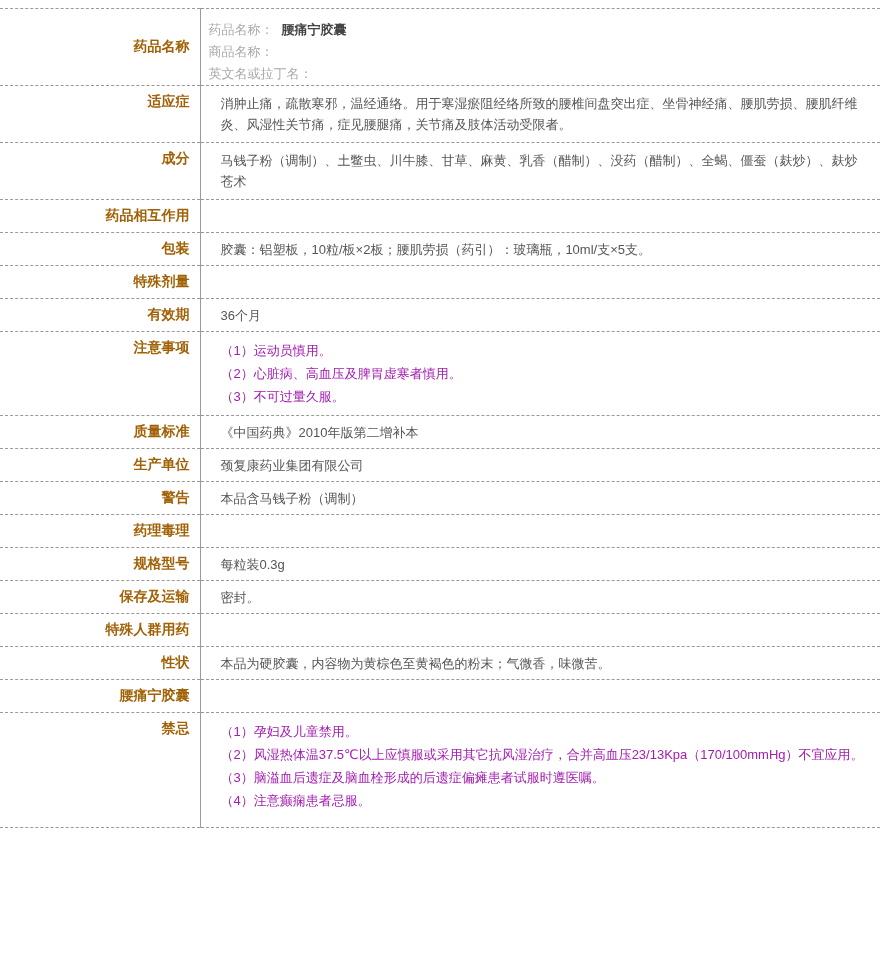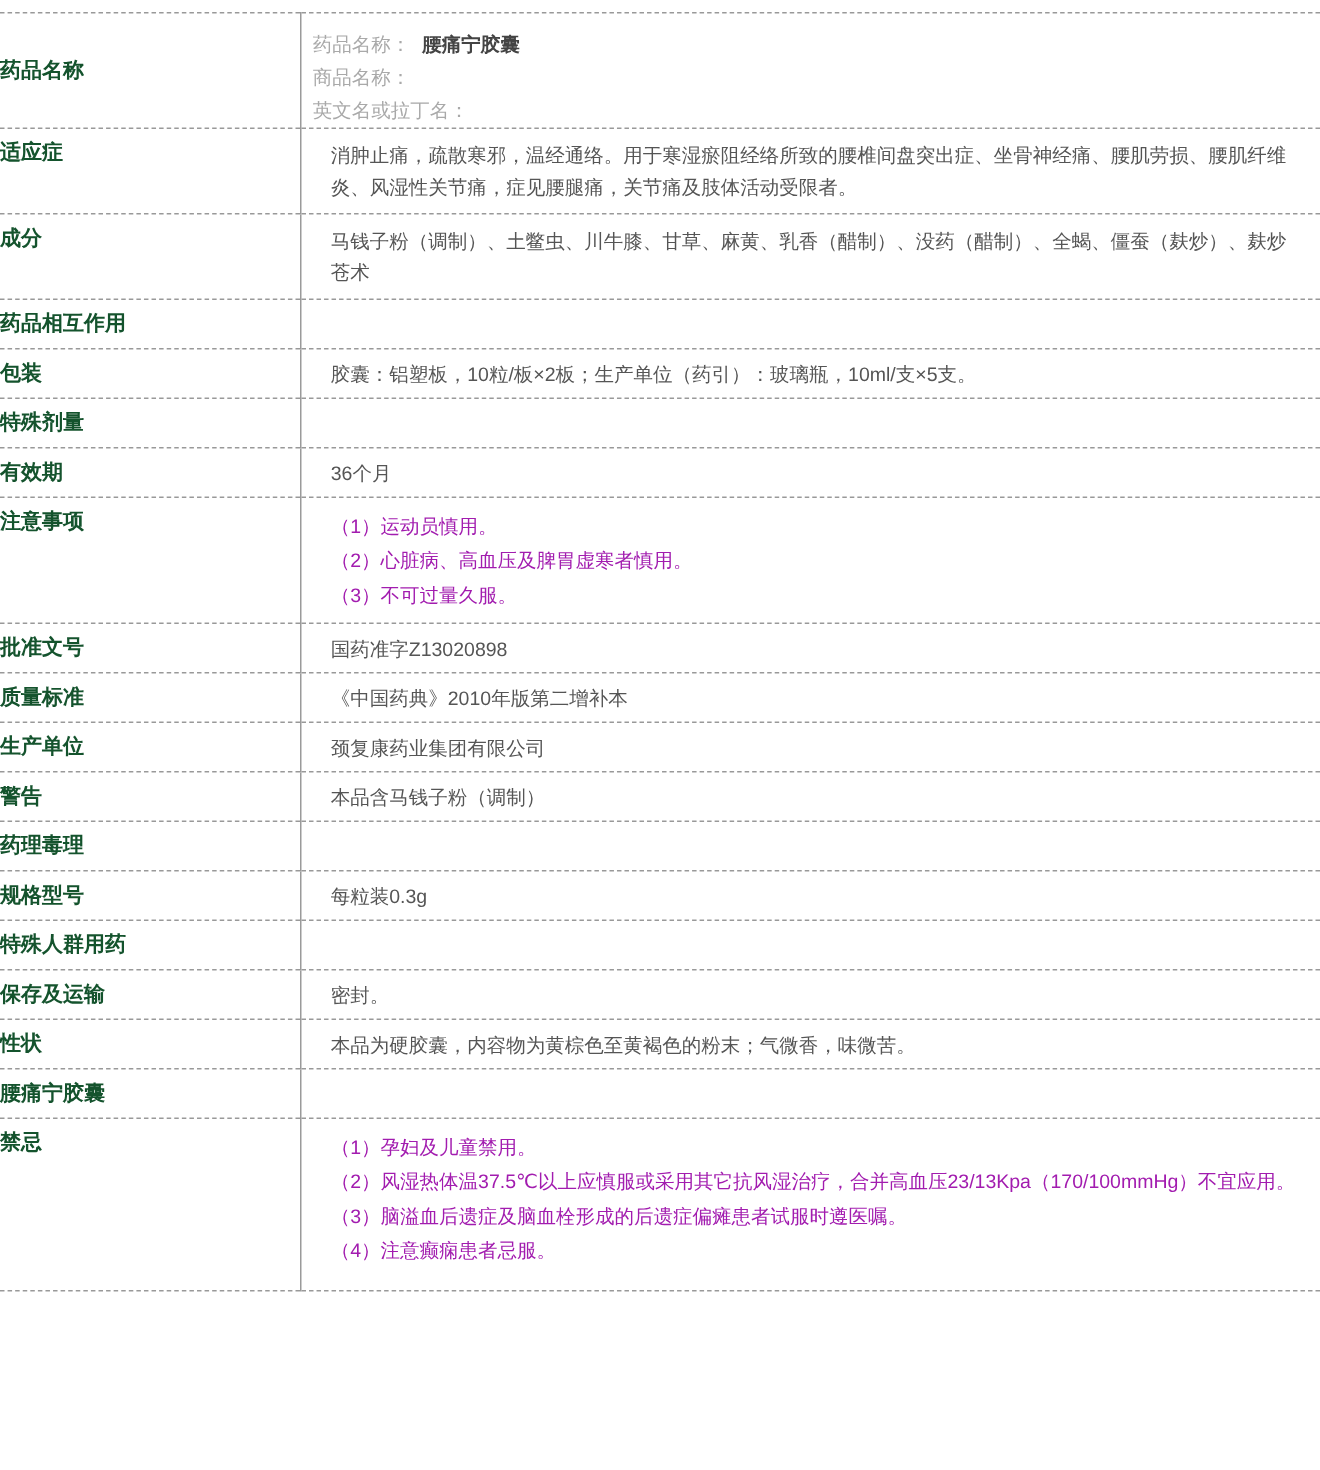--- a/index.html
+++ b/index.html
@@ -23,25 +23,25 @@
   }
   table.info-table tr {
     border-top: 1px dashed #999;
   }
   table.info-table tr:last-child {
     border-bottom: 1px dashed #999;
   }
   td.label-cell {
     width: 200px;
     border-right: 1px solid #9a9a9a;
-    text-align: left;
+    text-align: right;
     padding-right: 10px;
     font-size: 14px;
     font-weight: bold;
-    color: #14532d;
+    color: #a16207;
     vertical-align: middle;
   }
   td.value-cell {
     padding-left: 20px;
     padding-right: 12px;
     font-size: 13px;
     color: #555;
     line-height: 21px;
     vertical-align: middle;
   }
@@ -109,21 +109,21 @@
       <td class="value-cell">马钱子粉（调制）、土鳖虫、川牛膝、甘草、麻黄、乳香（醋制）、没药（醋制）、全蝎、僵蚕（麸炒）、麸炒苍术</td>
     </tr>
 
     <tr class="r-std">
       <td class="label-cell">药品相互作用</td>
       <td class="value-cell"></td>
     </tr>
 
     <tr class="r-std">
       <td class="label-cell">包装</td>
-      <td class="value-cell">胶囊：铝塑板，10粒/板×2板；生产单位（药引）：玻璃瓶，10ml/支×5支。</td>
+      <td class="value-cell">胶囊：铝塑板，10粒/板×2板；腰肌劳损（药引）：玻璃瓶，10ml/支×5支。</td>
     </tr>
 
     <tr class="r-std">
       <td class="label-cell">特殊剂量</td>
       <td class="value-cell"></td>
     </tr>
 
     <tr class="r-std">
       <td class="label-cell">有效期</td>
       <td class="value-cell">36个月</td>
@@ -132,24 +132,20 @@
 
     <tr class="r-note multi">
       <td class="label-cell">注意事项</td>
       <td class="value-cell">
         <div class="list-item">（1）运动员慎用。</div>
         <div class="list-item">（2）心脏病、高血压及脾胃虚寒者慎用。</div>
         <div class="list-item">（3）不可过量久服。</div>
       </td>
     </tr>
 
-    <tr class="r-std">
-      <td class="label-cell">批准文号</td>
-      <td class="value-cell">国药准字Z13020898</td>
-    </tr>
 
     <tr class="r-std">
       <td class="label-cell">质量标准</td>
       <td class="value-cell">《中国药典》2010年版第二增补本</td>
     </tr>
 
     <tr class="r-std">
       <td class="label-cell">生产单位</td>
       <td class="value-cell">颈复康药业集团有限公司</td>
     </tr>
@@ -163,27 +159,27 @@
       <td class="label-cell">药理毒理</td>
       <td class="value-cell"></td>
     </tr>
 
     <tr class="r-std">
       <td class="label-cell">规格型号</td>
       <td class="value-cell">每粒装0.3g</td>
     </tr>
 
     <tr class="r-std">
-      <td class="label-cell">特殊人群用药</td>
-      <td class="value-cell"></td>
-    </tr>
-
-    <tr class="r-std">
       <td class="label-cell">保存及运输</td>
       <td class="value-cell">密封。</td>
+    </tr>
+
+    <tr class="r-std">
+      <td class="label-cell">特殊人群用药</td>
+      <td class="value-cell"></td>
     </tr>
 
     <tr class="r-std">
       <td class="label-cell">性状</td>
       <td class="value-cell">本品为硬胶囊，内容物为黄棕色至黄褐色的粉末；气微香，味微苦。</td>
     </tr>
 
     <tr class="r-std">
       <td class="label-cell">腰痛宁胶囊</td>
       <td class="value-cell"></td>

